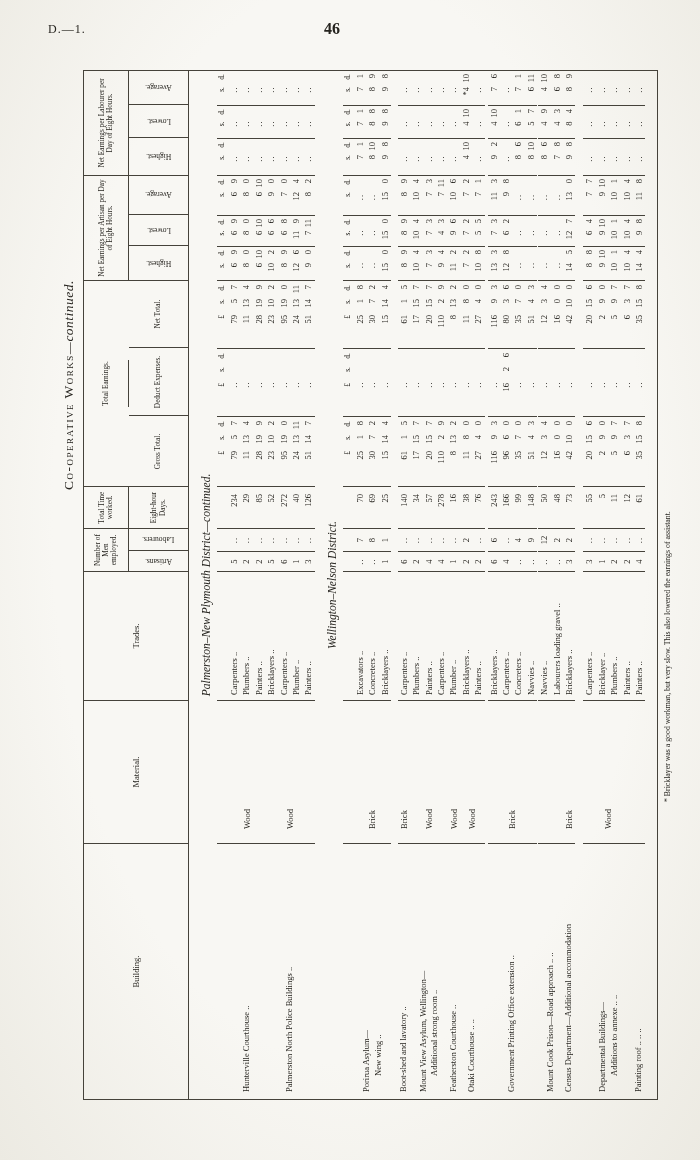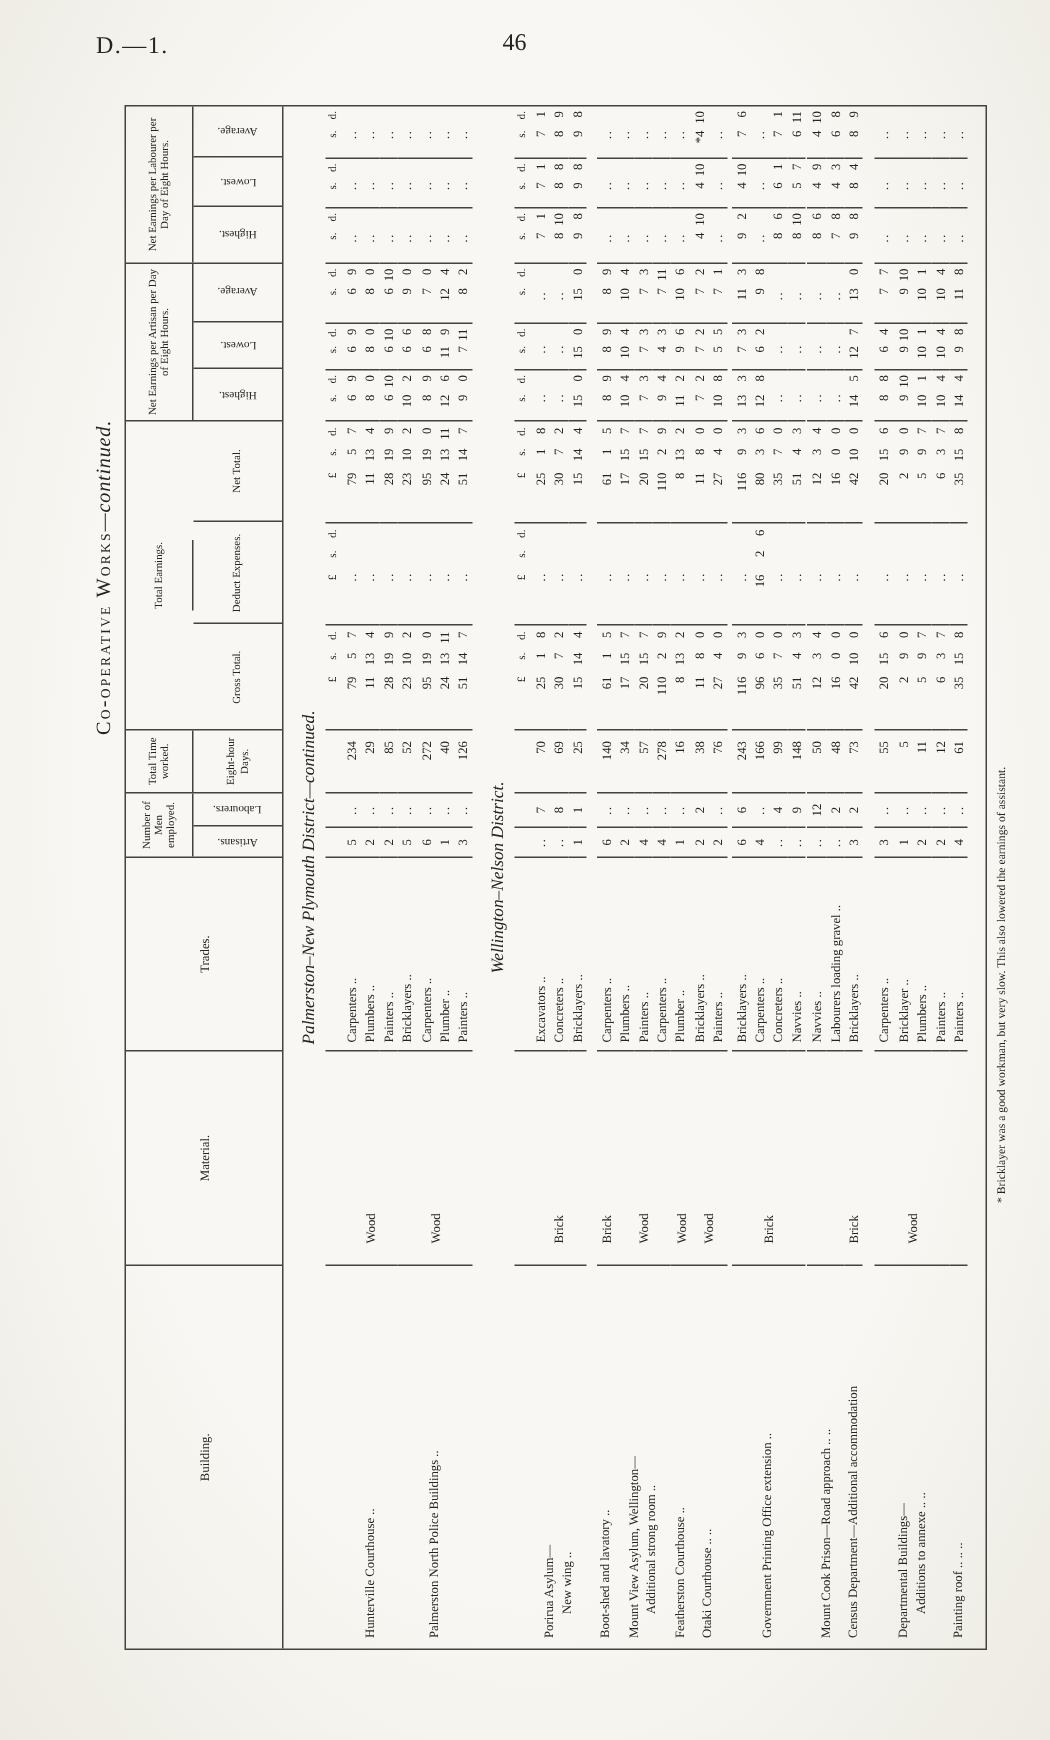--- a/index.html
+++ b/index.html
@@ -3,22 +3,22 @@
 <meta charset="utf-8">
 <style>
   html,body{margin:0;padding:0;}
   body{
     width:700px;height:1160px;position:relative;overflow:hidden;
     background:#f6f5f0;
     background-image:radial-gradient(ellipse at 50% 45%, #f8f7f3 60%, #eceae2 100%);
     font-family:"Liberation Serif", serif;
     color:#26241f;
   }
-  .corner-label{position:absolute;left:64px;top:22px;font-size:16px;letter-spacing:1px;}
-  .page-number{position:absolute;left:335px;top:20px;font-size:16px;}
+  .corner-label{position:absolute;left:48px;top:22px;font-size:12px;letter-spacing:1px;}
+  .page-number{position:absolute;left:324px;top:20px;font-size:16px;font-weight:bold;}
 
   
   .rot{
     position:absolute;left:83px;top:70px;width:1030px;height:575px;
     transform-origin:0 0;
     transform:rotate(-90deg) translateX(-1030px);
   }
   .doc-title{
     position:absolute;top:-22px;left:390px;width:650px;text-align:center;
     font-size:13.5px;letter-spacing:.5px;white-space:nowrap;

